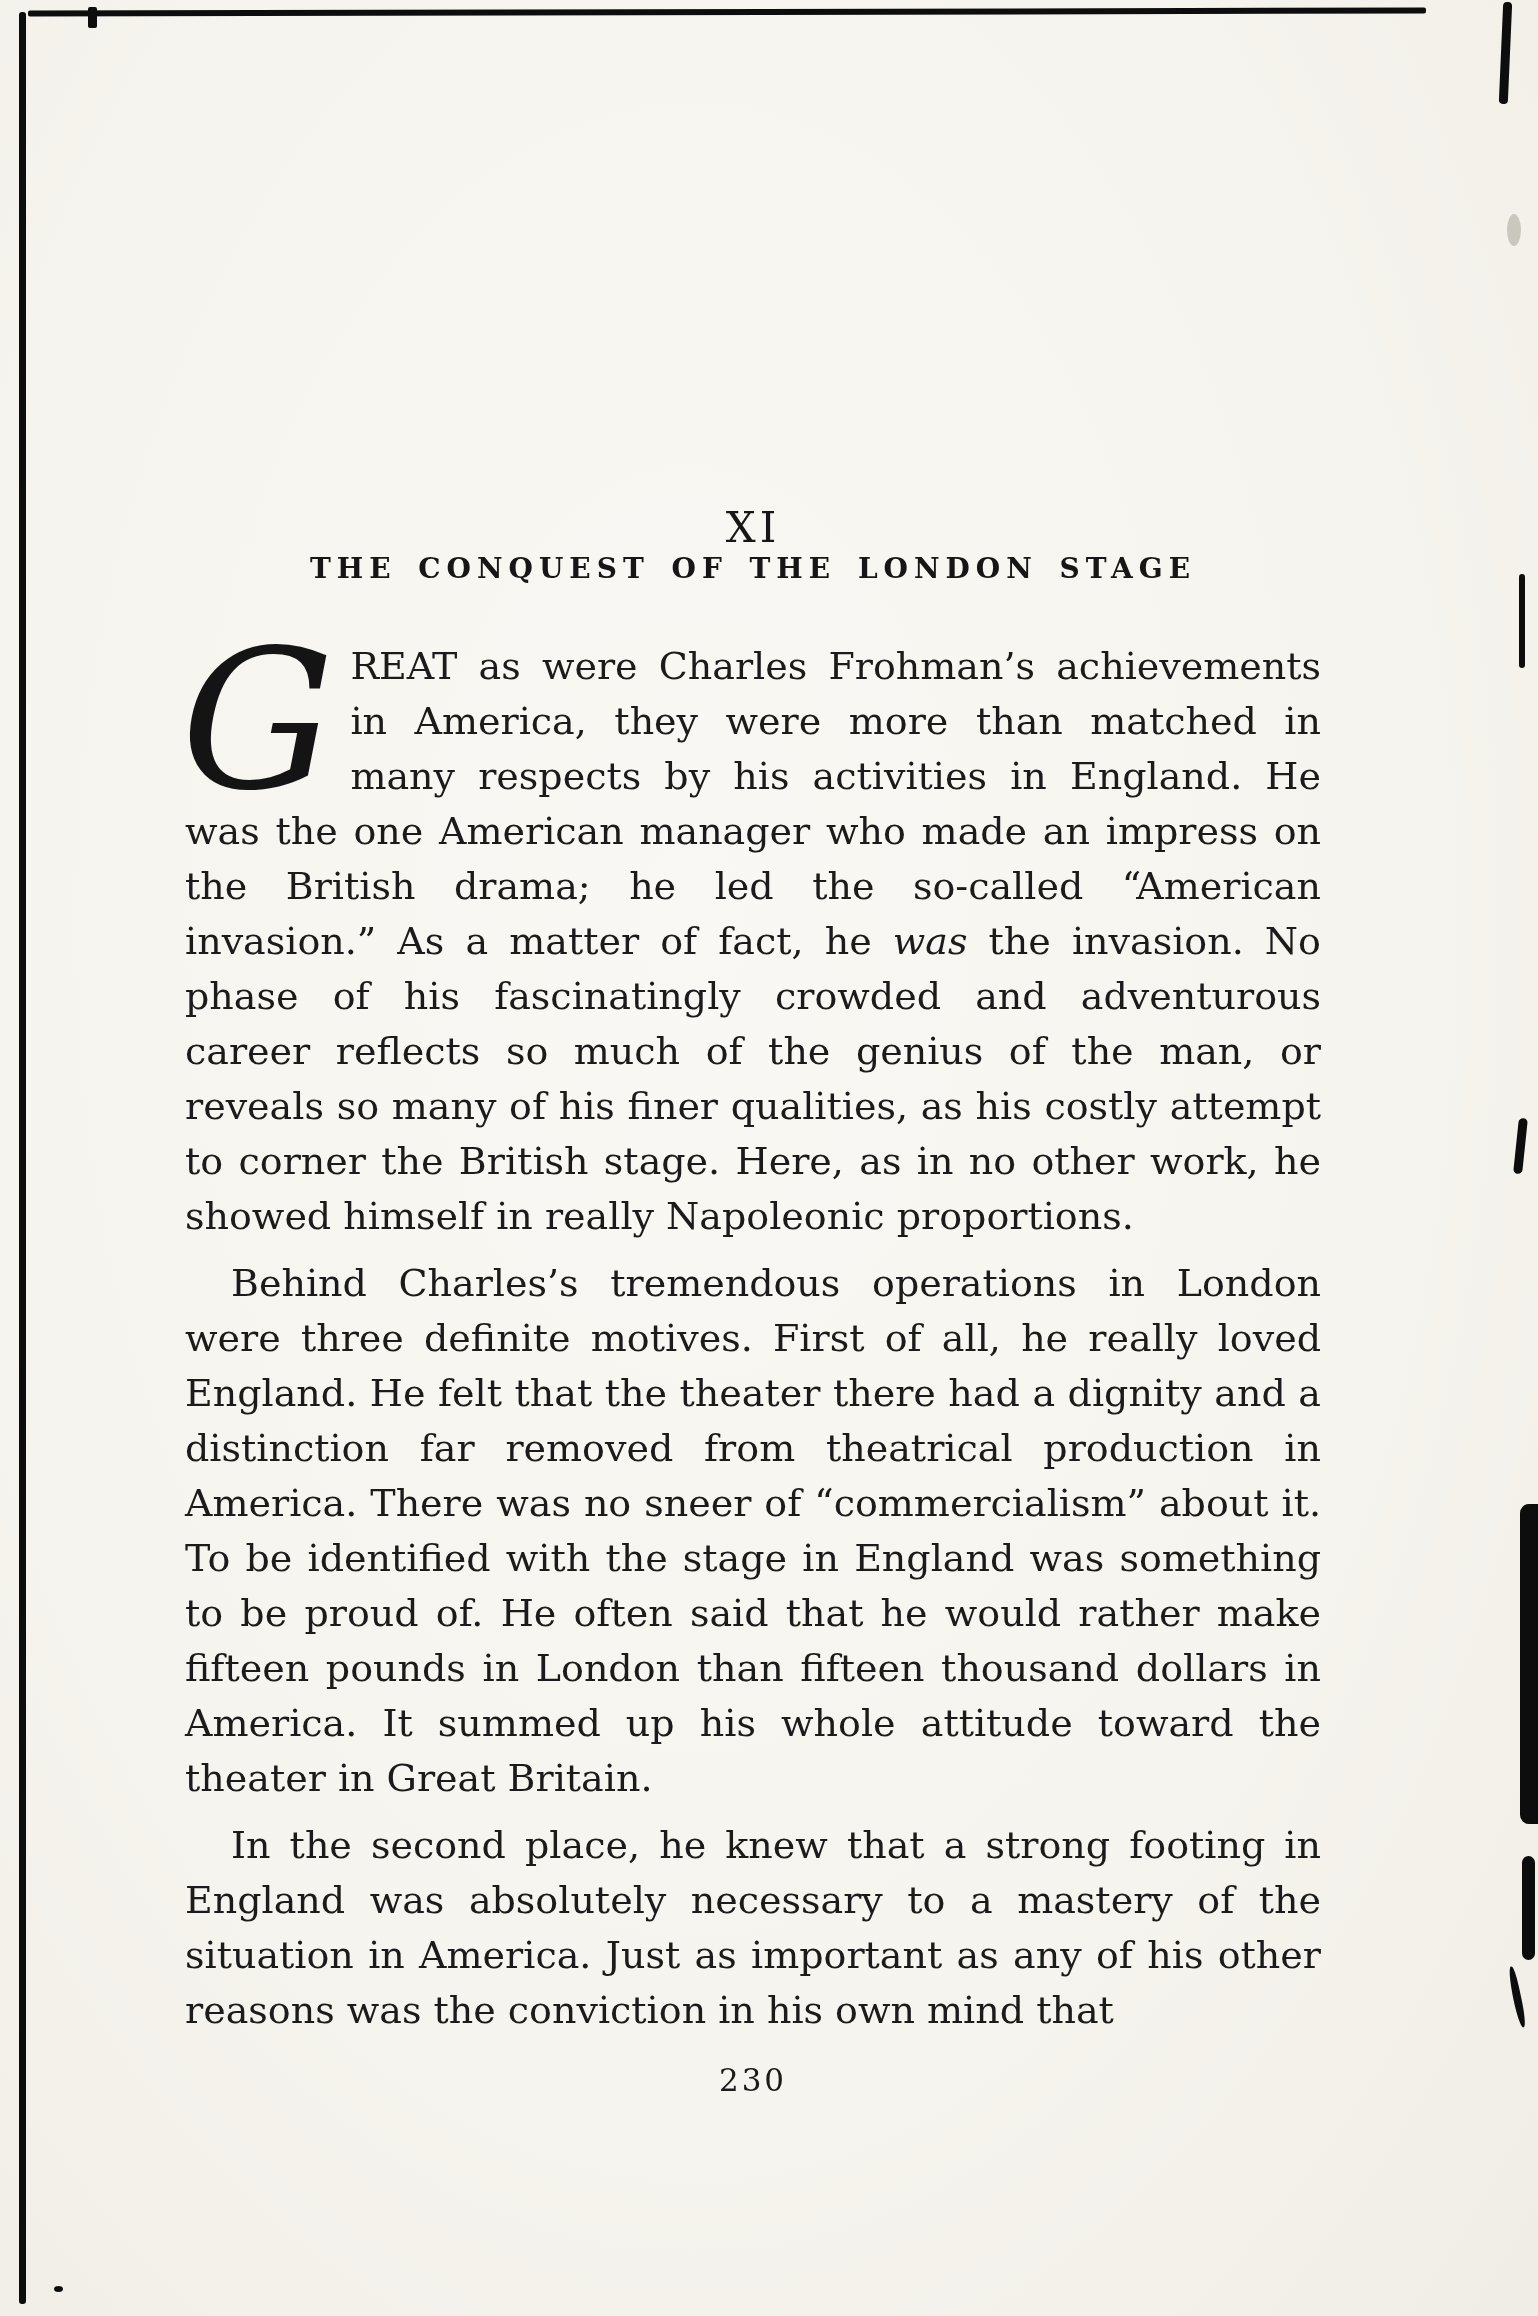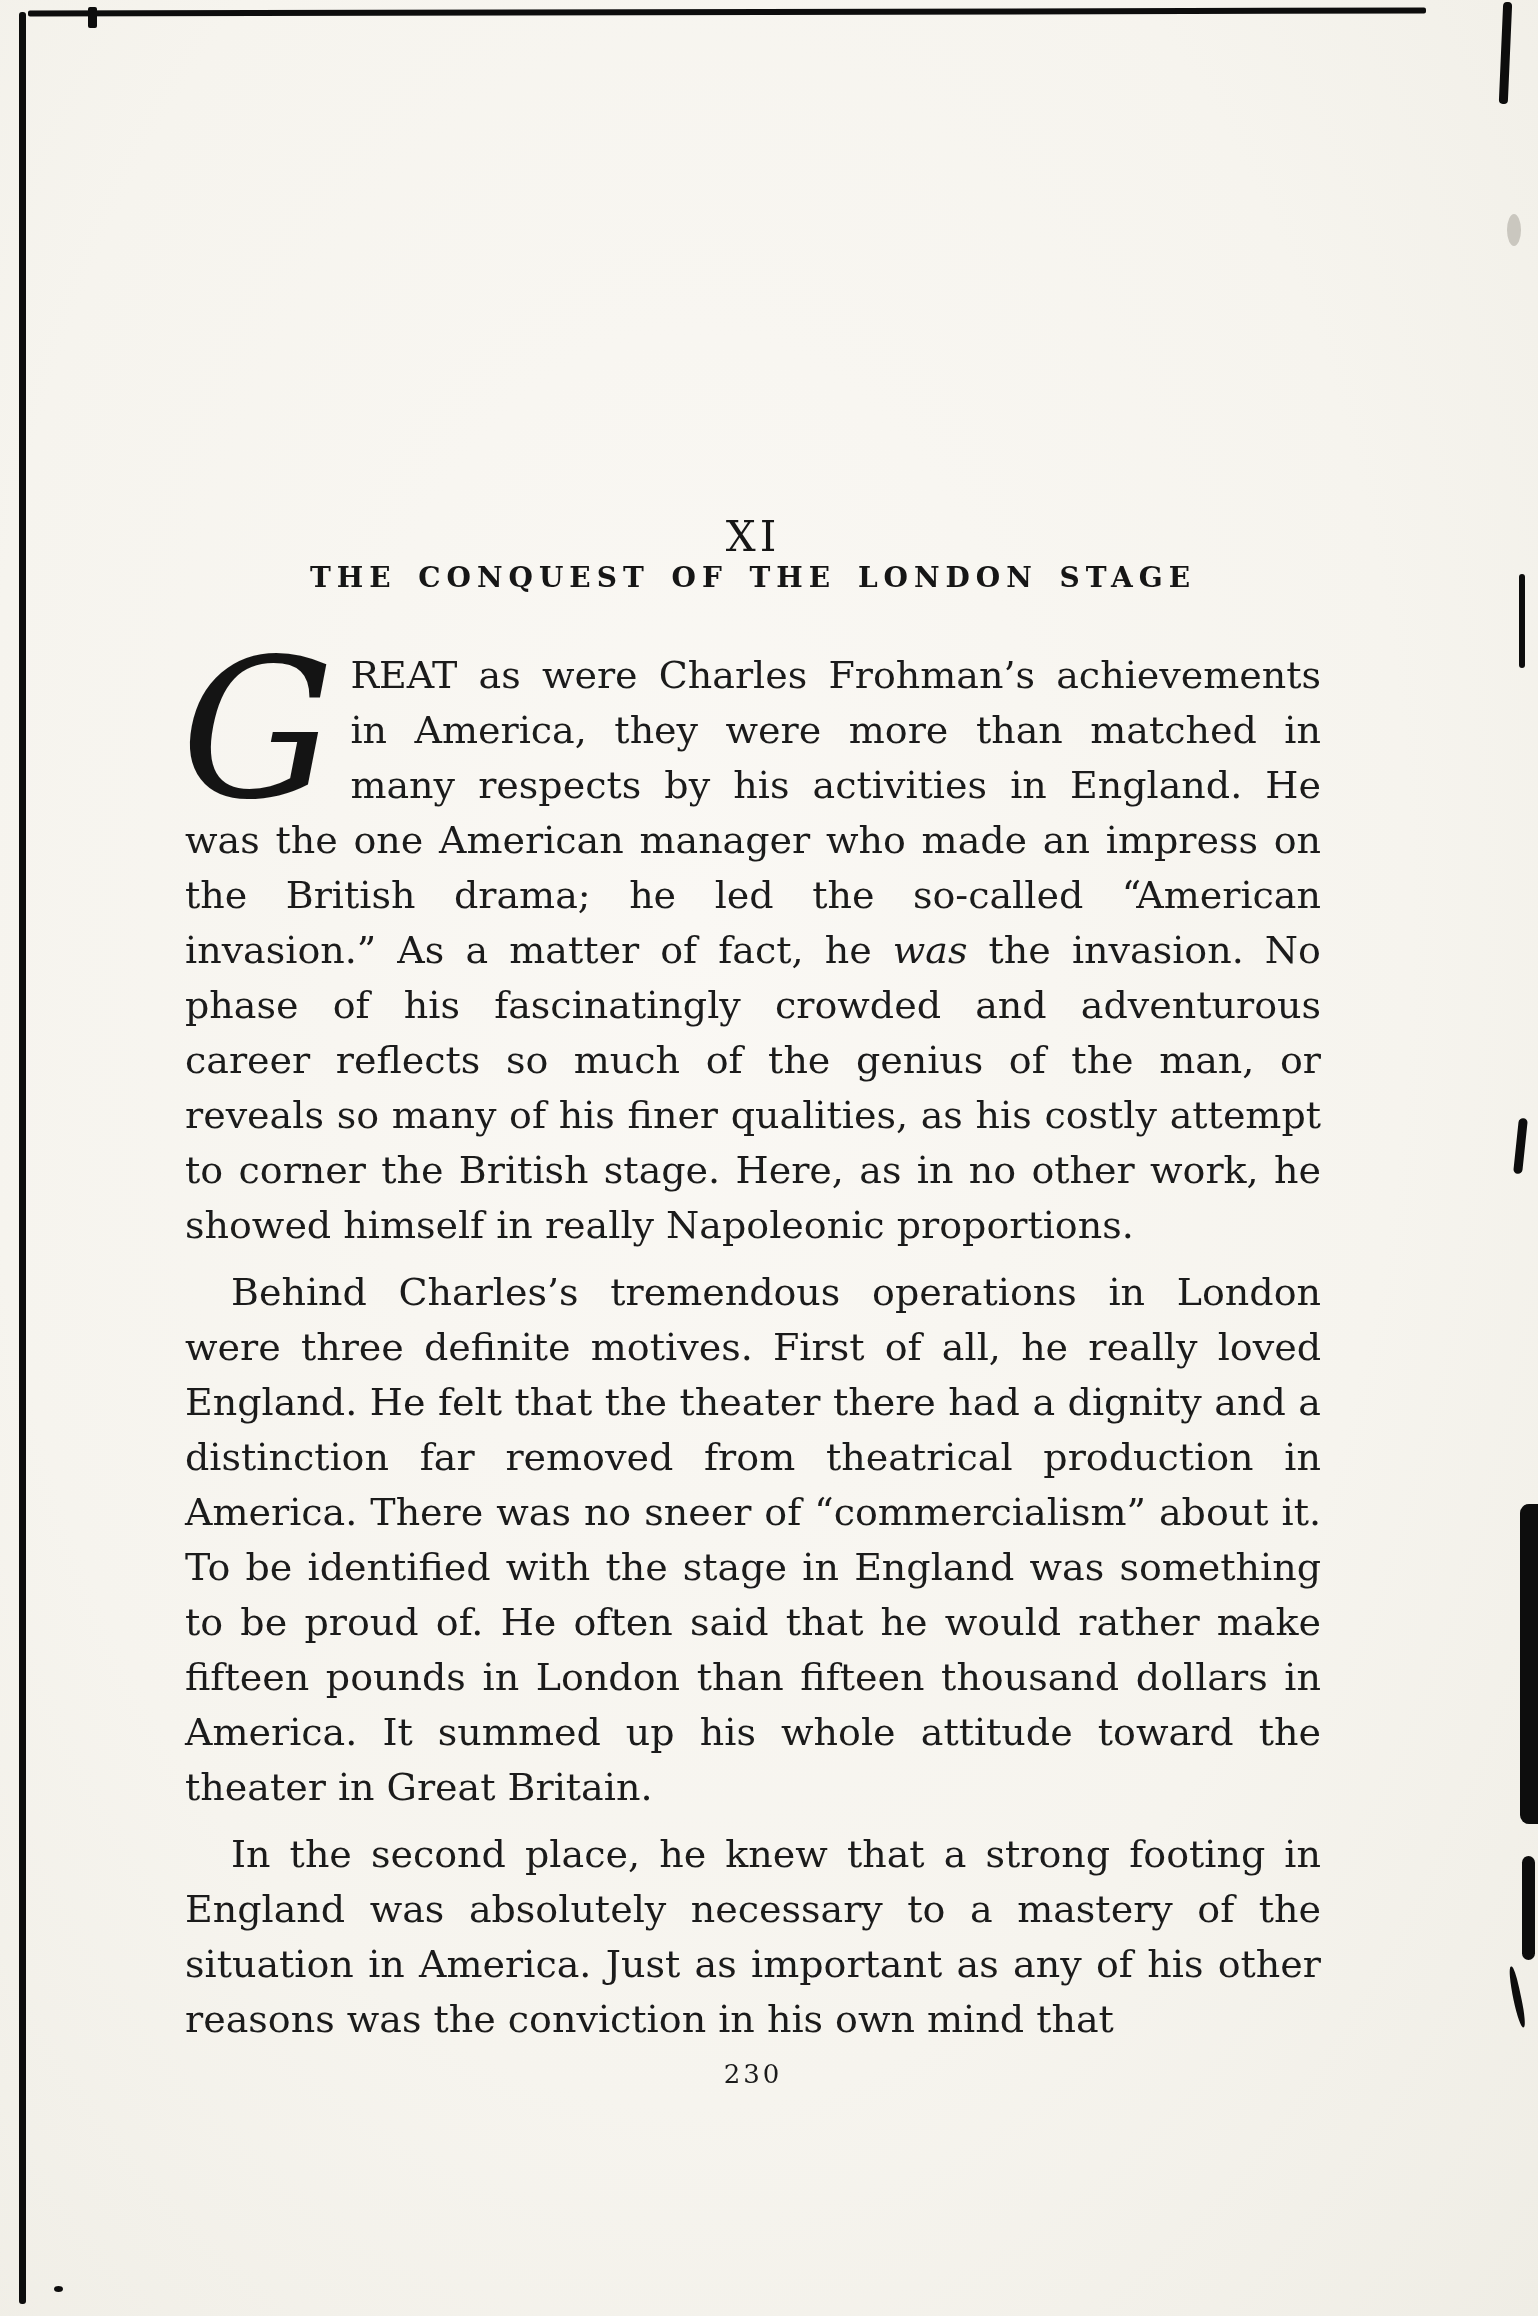--- a/index.html
+++ b/index.html
@@ -28,21 +28,21 @@
   .right-j-mark    { left: 1516px; top: 1118px; width: 9px;    height: 56px;  border-radius: 5px; transform: rotate(6deg); }
   .right-blob-big  { left: 1520px; top: 1504px; width: 18px;   height: 320px; border-radius: 9px 0 0 9px; }
   .right-blob-2    { left: 1522px; top: 1856px; width: 13px;   height: 104px; border-radius: 7px; }
   .right-hook      { left: 1513px; top: 1966px; width: 8px;    height: 62px;  border-radius: 60% 40% 50% 50%; transform: rotate(-12deg); }
   .bottom-dot      { left: 54px;   top: 2286px; width: 9px;    height: 6px;   border-radius: 50%; }
 
   
   .content {
     position: absolute;
     left: 185px;
-    top: 14px;
+    top: 5px;
     width: 1136px;
   }
   .chapter-number {
     margin-top: 498px;
     text-align: center;
     font-size: 42px;
     letter-spacing: 4px;
     color: #161616;
   }
   .chapter-title {
@@ -64,23 +64,23 @@
   p.indent-par { text-indent: 46px; margin-top: 12px; }
   .dropcap {
     float: left;
     font-style: italic;
     font-size: 192px;
     line-height: 160px;
     margin: 2px 16px 0 -4px;
     color: #141414;
   }
   .page-number {
-    margin-top: 12px;
+    margin-top: 24px;
     text-align: center;
-    font-size: 26px;
+    font-size: 31px;
     letter-spacing: 3px;
     color: #1b1b1b;
   }
 </style>
 </head>
 <body>
 
 <div class="page">
 
   <div class="artifact top-line"></div>

